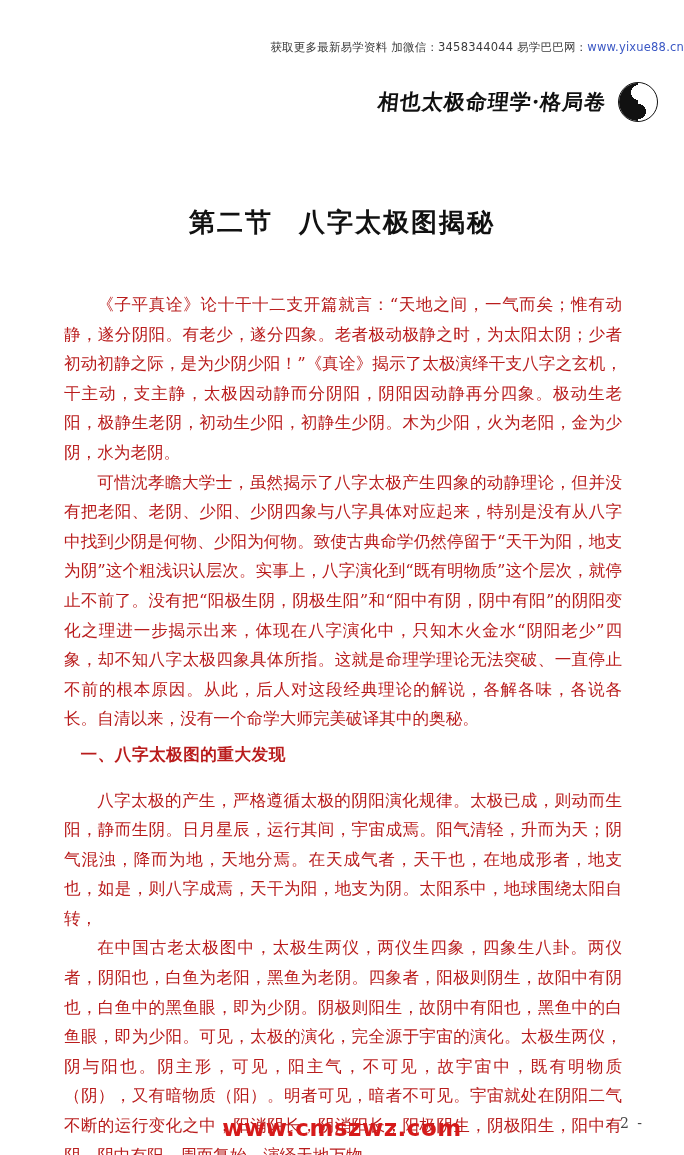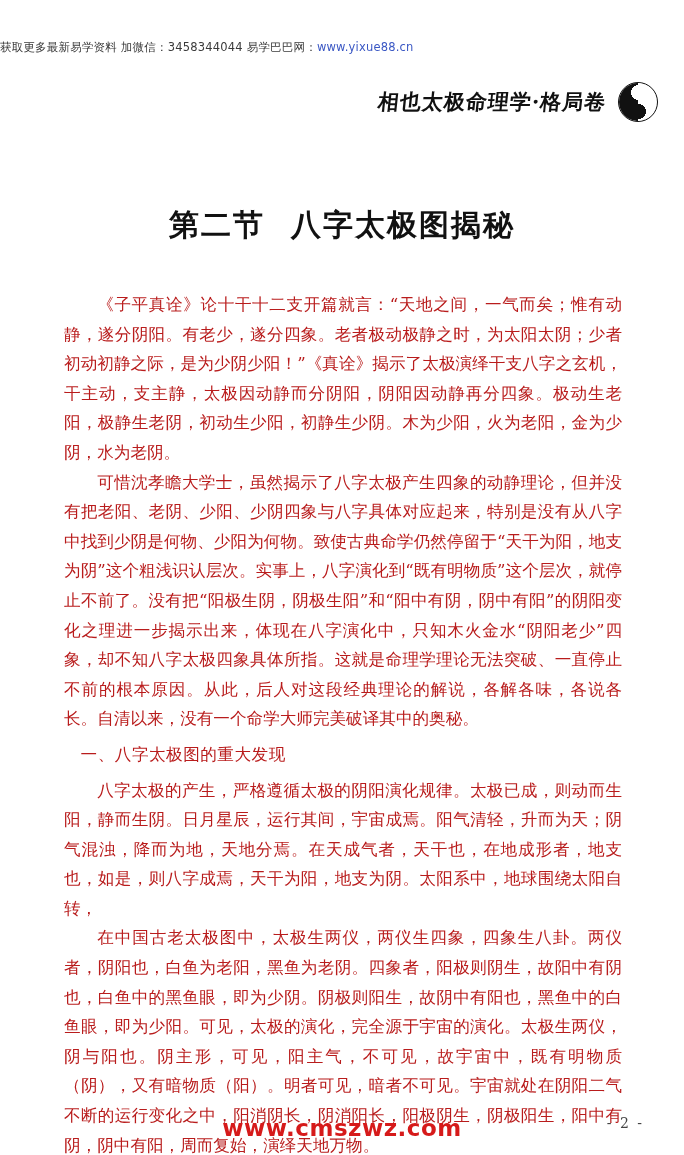--- a/index.html
+++ b/index.html
@@ -22,21 +22,21 @@
     height: 1155px;
     box-sizing: border-box;
   }
 
   
   .top-watermark {
     position: absolute;
     top: 40px;
     left: 0;
     width: 684px;
-    text-align: left;
+    text-align: right;
     font-family: "DejaVu Sans", "Liberation Sans", sans-serif;
     font-size: 11.5px;
     color: #3a3a3a;
     white-space: nowrap;
     letter-spacing: 0.2px;
   }
   .top-watermark .wm-url {
     color: #3a57c4;
   }
 
@@ -100,21 +100,21 @@
   .taiji-dot-top { top: 6px; background: #111; }
   .taiji-dot-bot { bottom: 6px; background: #ffffff; }
 
   
   .section-title {
     position: absolute;
     top: 205px;
     left: 0;
     width: 684px;
     text-align: center;
-    font-size: 30px;
+    font-size: 26px;
     font-weight: bold;
     letter-spacing: 2px;
     color: #111;
   }
   .section-title .sp {
     display: inline-block;
     width: 26px;
   }
 
   
@@ -127,22 +127,22 @@
     line-height: 29.6px;
     text-align: justify;
     text-justify: inter-ideograph;
     color: #b91c1c;
   }
   .para {
     margin: 0 0 0 0;
     text-indent: 2em;
   }
   .subheading {
-    margin: 6px 0 6px 0;
-    font-weight: normal;
+    margin: 6px 0 16px 0;
+    font-weight: bold;
     text-indent: 1em;
     letter-spacing: 0.5px;
   }
 
   
   .footer-page {
     position: absolute;
     bottom: 24px;
     right: 40px;
     font-family: "DejaVu Serif", "Liberation Serif", serif;

